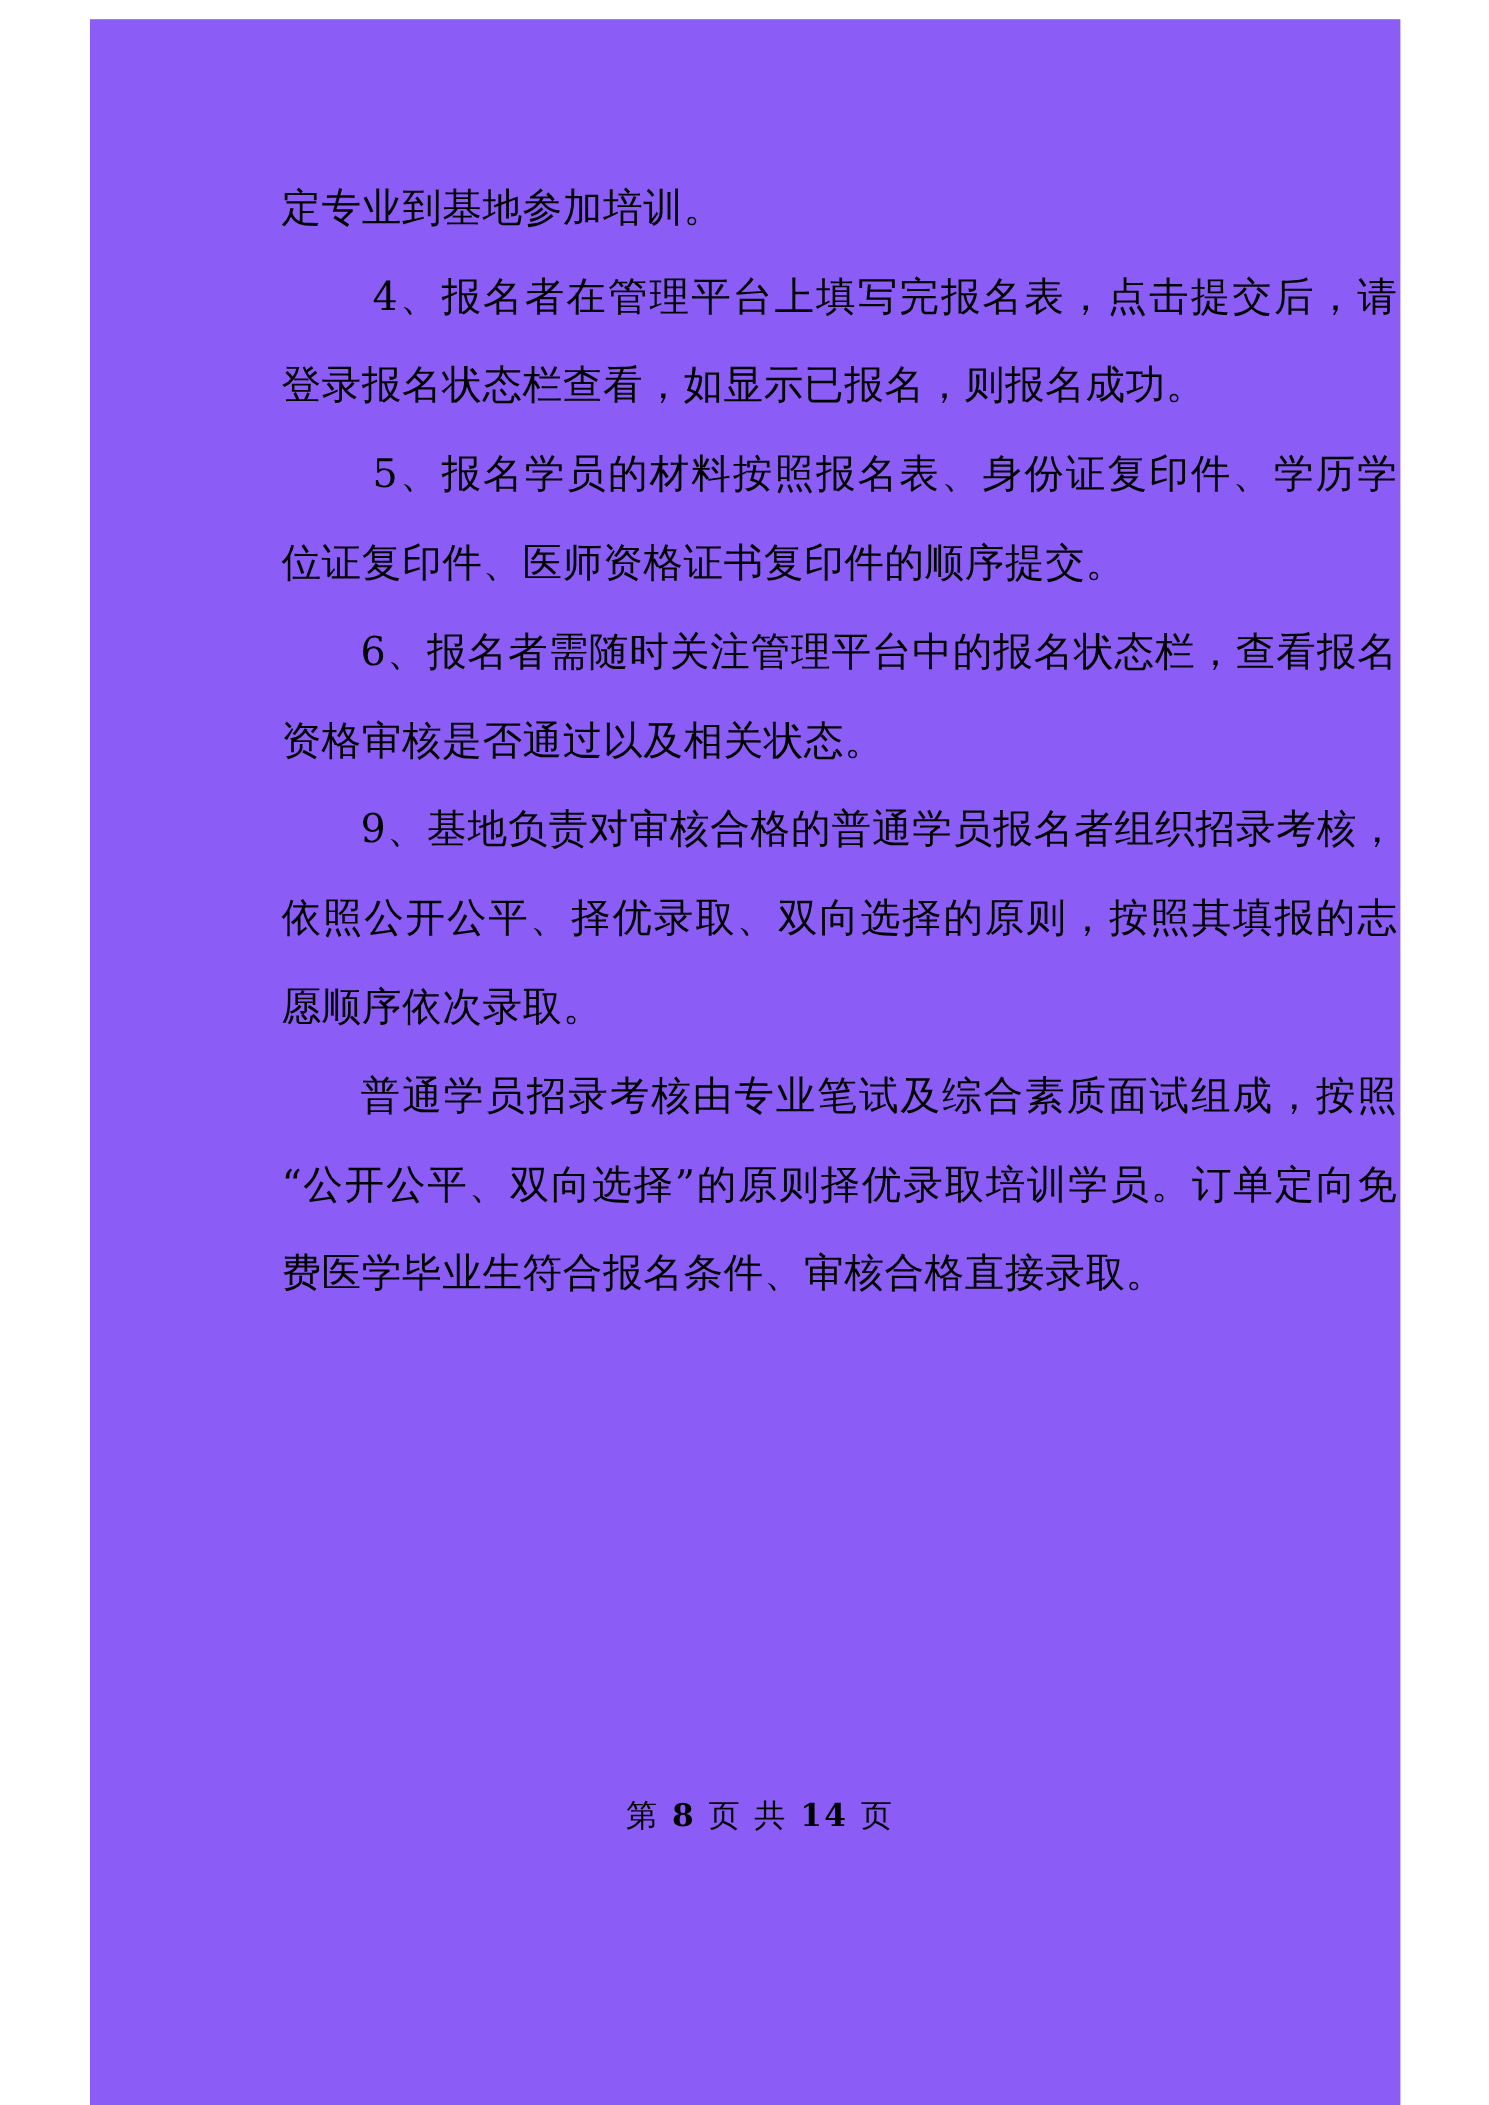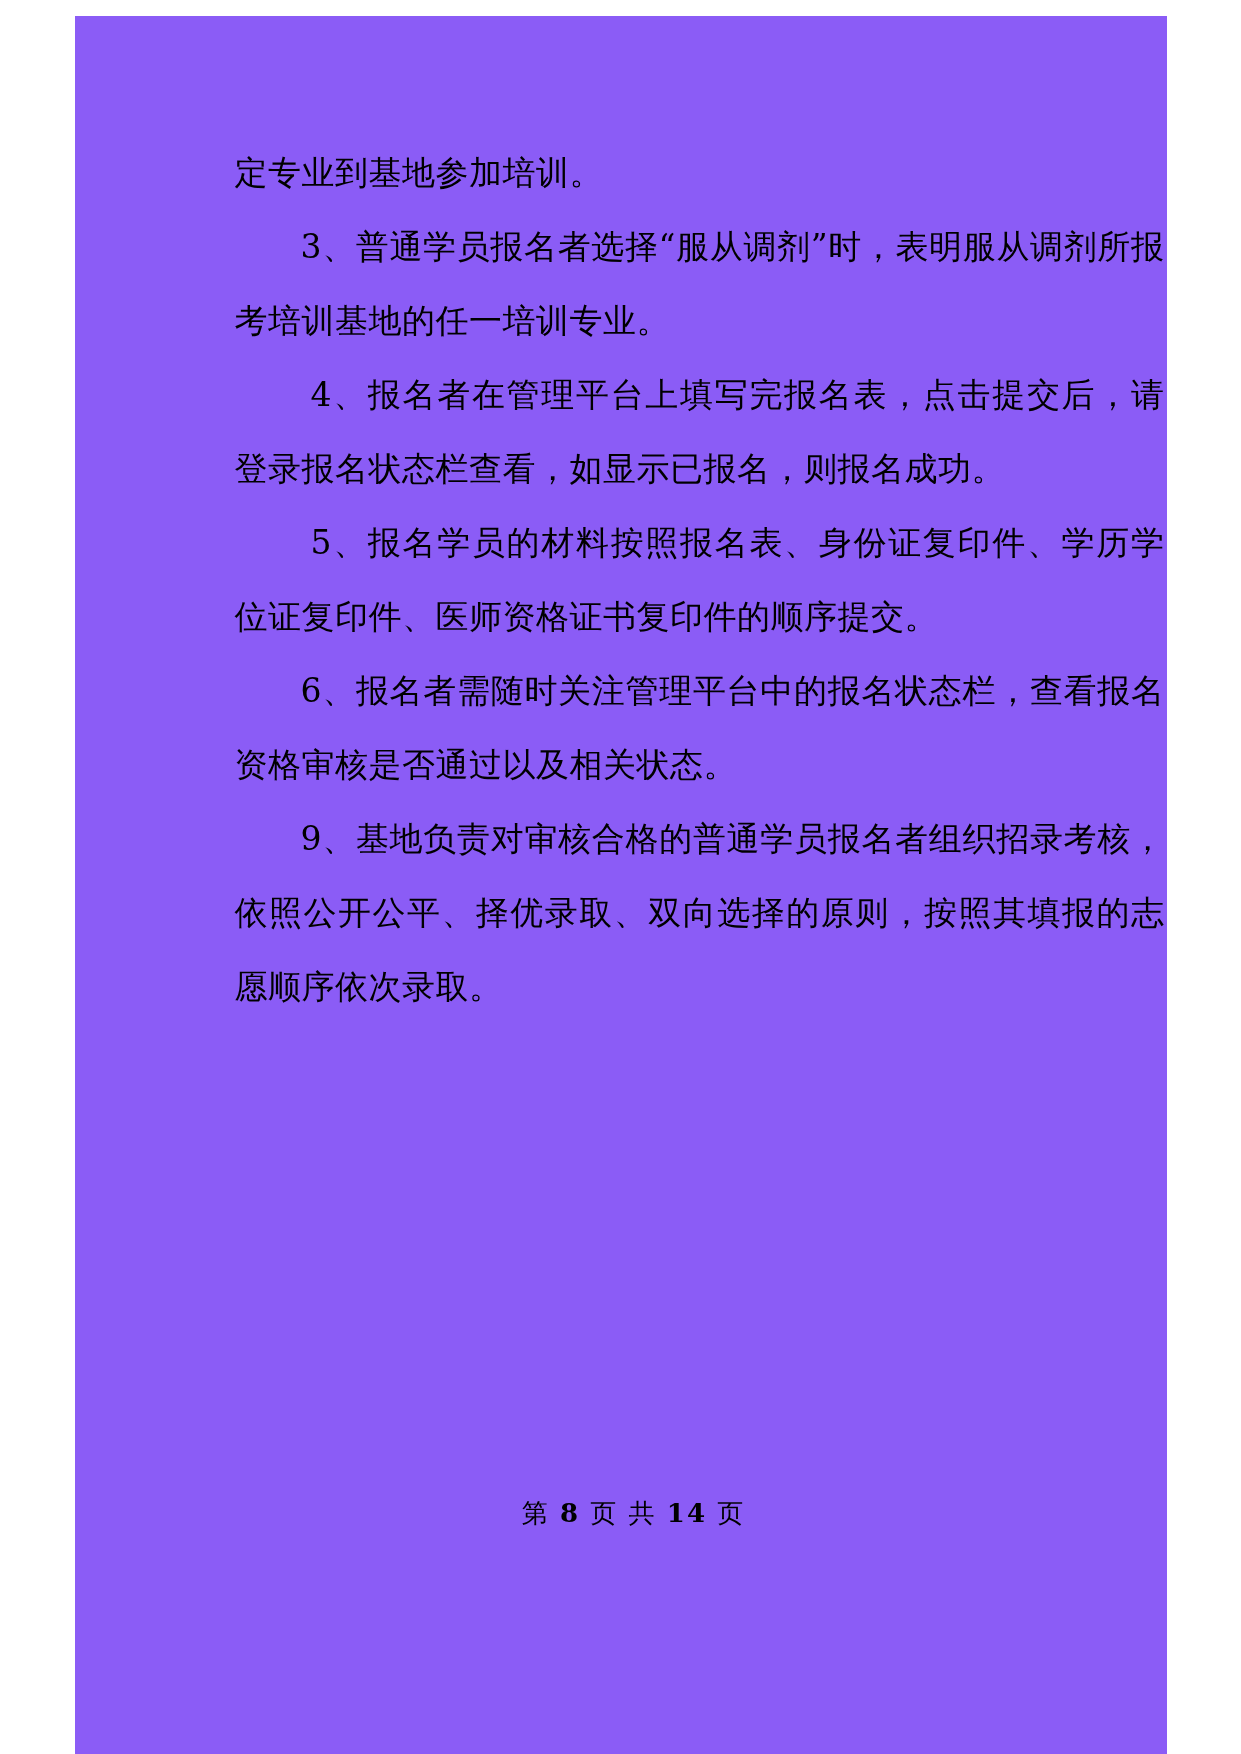--- a/index.html
+++ b/index.html
@@ -62,31 +62,31 @@
   }
 </style>
 </head>
 <body>
 
 <div class="page">
   <div class="content">
 
     <p class="para">定专业到基地参加培训。</p>
 
-    <p class="para indent">3、普通学员报名者选择“服从调剂”时，表明服从调剂所报考培训基地的任一培训专业。</p>
 
     <p class="para indent-sm">4、报名者在管理平台上填写完报名表，点击提交后，请登录报名状态栏查看，如显示已报名，则报名成功。</p>
 
     <p class="para indent-sm">5、报名学员的材料按照报名表、身份证复印件、学历学位证复印件、医师资格证书复印件的顺序提交。</p>
 
     <p class="para indent">6、报名者需随时关注管理平台中的报名状态栏，查看报名资格审核是否通过以及相关状态。</p>
 
     <p class="para indent">9、基地负责对审核合格的普通学员报名者组织招录考核，依照公开公平、择优录取、双向选择的原则，按照其填报的志愿顺序依次录取。</p>
 
 
+    <p class="para indent">普通学员招录考核由专业笔试及综合素质面试组成，按照“公开公平、双向选择”的原则择优录取培训学员。订单定向免费医学毕业生符合报名条件、审核合格直接录取。</p>
 
   </div>
 
   <div class="footer">
     <span>第</span>
     <span class="num">8</span>
     <span>页 共</span>
     <span class="num">14</span>
     <span>页</span>
   </div>

